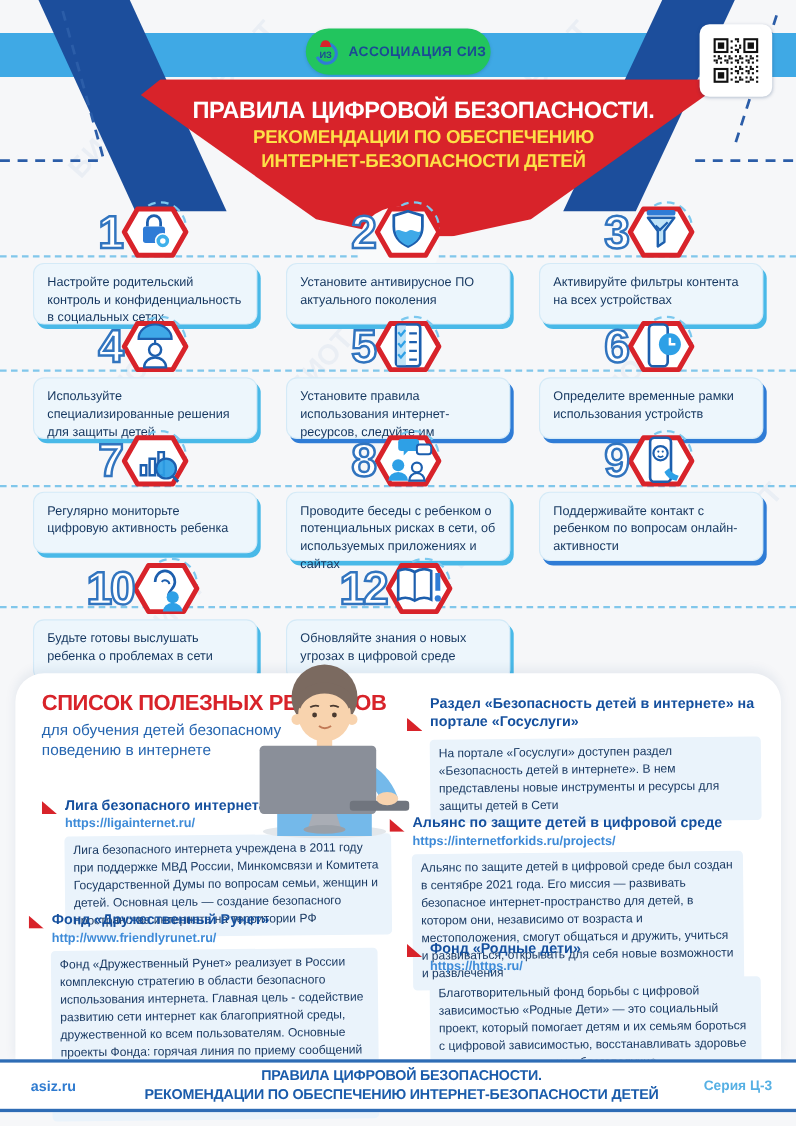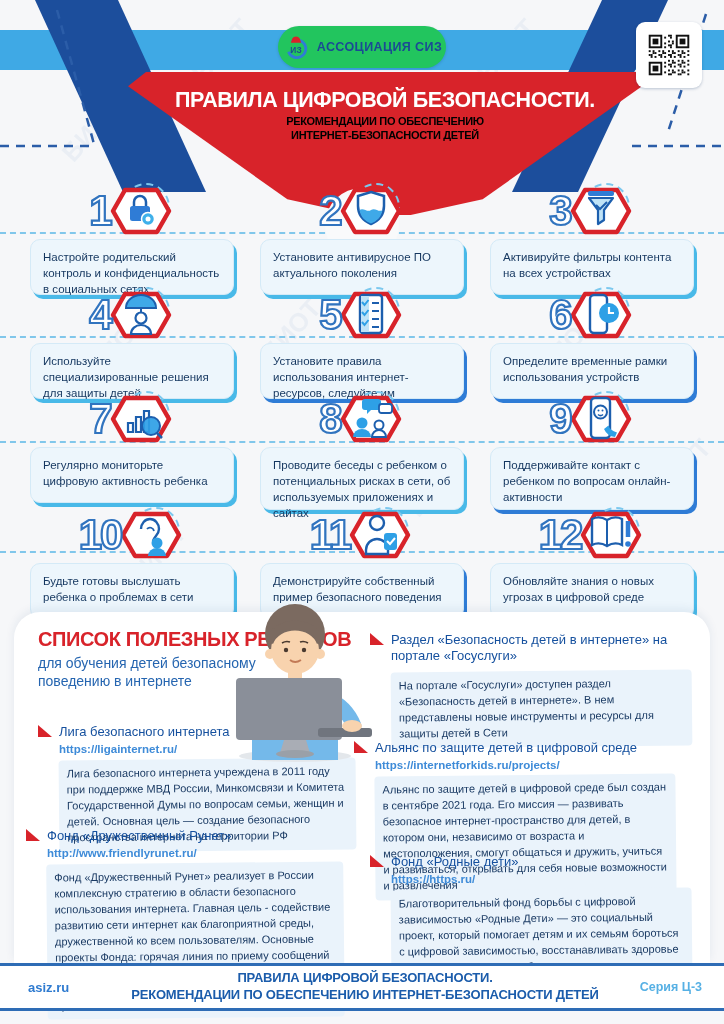--- a/index.html
+++ b/index.html
@@ -12,41 +12,41 @@
   
   .header-deco{position:absolute;top:0;left:0;z-index:1;}
   .logo-pill{position:absolute;top:26px;left:50%;transform:translateX(-50%);z-index:5;
     background:#22c55e;border-radius:22px;height:42px;width:168px;display:flex;align-items:center;justify-content:center;gap:7px;box-shadow:0 1px 3px rgba(0,40,90,.18);}
   .logo-pill .logo-text{font-size:12.5px;font-weight:bold;color:#1b4a94;letter-spacing:.4px;}
   .qr-box{position:absolute;top:22px;left:636px;width:66px;height:66px;background:#fff;border-radius:9px;z-index:5;display:flex;align-items:center;justify-content:center;box-shadow:0 1px 3px rgba(0,40,90,.25);}
   .banner{position:absolute;top:72px;left:128px;width:514px;height:143px;background:#d8232a;z-index:3;
     clip-path:polygon(3.5% 0,100% 0,100% 10%,69% 89%,55% 100%,45% 100%,31% 89%,0 10%);
     display:flex;flex-direction:column;align-items:center;padding-top:15px;box-sizing:border-box;}
   .banner .t1{color:#fff;font-weight:800;font-size:21.5px;letter-spacing:-.4px;line-height:1.25;}
-  .banner .t2{color:#000000;font-weight:800;font-size:11px;letter-spacing:-.3px;line-height:1.3;text-align:center;}
+  .banner .t2{color:#fde047;font-weight:800;font-size:17px;letter-spacing:-.3px;line-height:1.3;text-align:center;}
   .hump{position:absolute;top:188px;left:325px;width:74px;height:74px;border-radius:50%;background:#f9fafb;z-index:3;}
 
   
   .rules{position:absolute;top:186px;left:0;width:724px;z-index:4;padding:0 30px;box-sizing:border-box;
     display:grid;grid-template-columns:repeat(3,1fr);grid-template-rows:104px 104px 116px 106px;column-gap:26px;}
   .rowline{position:absolute;left:0;width:724px;border-top:2px dashed #6dbfe9;opacity:.85;z-index:0;}
   .cell{position:relative;display:flex;flex-direction:column;z-index:2;}
   .icon-row{height:50px;display:flex;align-items:center;justify-content:center;}
   .num{font-size:42px;font-weight:800;color:#fff;-webkit-text-stroke:2.2px #3174bf;letter-spacing:-2px;margin-right:-10px;line-height:1;z-index:2;text-shadow:0 0 1px #3174bf;}
   .tip-box{margin-top:3px;background:#edf6fc;border:1px solid #d4eaf7;border-radius:10px;box-shadow:3px 4px 0 0 #49b9e8;padding:9px 12px;min-height:36px;}
   .cell.alt .tip-box{box-shadow:3px 4px 0 0 #2f7cd6;}
   .tip-box p{margin:0;font-size:11.5px;line-height:1.4;color:#14365f;}
 
   
   .panel{position:absolute;top:612px;left:14px;width:696px;height:351px;background:#fff;border-radius:26px 26px 0 0;z-index:6;box-shadow:0 -3px 10px rgba(30,60,120,.08);}
   .res-heading{position:absolute;left:24px;top:16px;color:#d8232a;font-size:20px;font-weight:800;letter-spacing:-.4px;}
   .res-sub{position:absolute;left:24px;top:42px;width:225px;color:#2565b0;font-size:14px;line-height:1.3;}
   .boy{position:absolute;left:186px;top:-14px;z-index:2;}
   .entry{position:absolute;width:322px;}
-  .entry .title{display:flex;align-items:flex-start;gap:7px;font-size:13px;font-weight:400;color:#15509e;line-height:1.25;}
+  .entry .title{display:flex;align-items:flex-end;gap:7px;font-size:13px;font-weight:700;color:#15509e;line-height:1.25;}
   .tri{flex:0 0 auto;width:14px;height:12px;background:#d8232a;clip-path:polygon(0 0,0 100%,100% 100%);margin-top:1px;}
   .entry .link{margin:3px 0 4px 21px;font-size:11.5px;color:#3e8bd8;font-weight:bold;}
   .entry .desc{margin-left:21px;font-size:11px;line-height:1.45;color:#1a3a63;background:#eaf3fb;padding:6px 8px;border-radius:4px;transform:rotate(-.6deg);}
   .e-l1{left:24px;top:112px;width:318px;}
   .e-l2{left:12px;top:216px;width:318px;}
   .e-r1{left:356px;top:20px;}
   .e-r2{left:340px;top:128px;}
   .e-r3{left:356px;top:242px;}
 
   
@@ -365,36 +365,20 @@
           <path d="M36,23 a4,4 0 0 1 7,2" fill="none" stroke="#1d5fae" stroke-width="1.8"></path>
           <circle cx="46" cy="37" r="5.5" fill="#2ea0e6"></circle>
           <path d="M37,50 a9,8 0 0 1 18,0 z" fill="#2ea0e6"></path>
         </svg>
         </div>
       <div class="tip-box">
           <p>Будьте готовы выслушать ребенка о проблемах в сети</p>
         </div>
     </div>
 
-    <div class="cell alt">
-      <div class="icon-row">
-          <span class="num">11</span>
-        <svg width="74" height="58" viewBox="0 0 74 58">
-          <circle cx="45" cy="25" r="23" fill="none" stroke="#7cc8ee" stroke-width="2" stroke-dasharray="7 5"></circle>
-          <polygon points="12,29 24,8 56,8 68,29 56,50 24,50" fill="#fff" stroke="#d8232a" stroke-width="4.5" stroke-linejoin="round"></polygon>
-          <circle cx="37" cy="17" r="7" fill="#fff" stroke="#1d5fae" stroke-width="2.4"></circle>
-          <path d="M26,48 v-4 a11,11 0 0 1 22,0 v4 z" fill="#fff" stroke="#1d5fae" stroke-width="2.4"></path>
-          <rect x="44" y="27" width="13" height="17" rx="3" fill="#2ea0e6"></rect>
-          <path d="M47,35 l3,3 5,-6" stroke="#fff" stroke-width="2" fill="none"></path>
-        </svg>
-        </div>
-      <div class="tip-box">
-          <p>Демонстрируйте собственный пример безопасного поведения</p>
-        </div>
-    </div>
 
     <div class="cell">
       <div class="icon-row">
           <span class="num">12</span>
         <svg width="74" height="58" viewBox="0 0 74 58">
           <circle cx="45" cy="25" r="23" fill="none" stroke="#7cc8ee" stroke-width="2" stroke-dasharray="7 5"></circle>
           <polygon points="12,29 24,8 56,8 68,29 56,50 24,50" fill="#fff" stroke="#d8232a" stroke-width="4.5" stroke-linejoin="round"></polygon>
           <path d="M36,14 c-5,-3 -11,-3 -15,-1 v26 c4,-2 10,-2 15,1 c5,-3 11,-3 15,-1 v-26 c-4,-2 -10,-2 -15,1 z" fill="#fff" stroke="#1d5fae" stroke-width="2.4"></path>
           <line x1="36" y1="14" x2="36" y2="40" stroke="#1d5fae" stroke-width="2"></line>
           <line x1="57" y1="15" x2="57" y2="31" stroke="#2f7cd6" stroke-width="4.5"></line>

